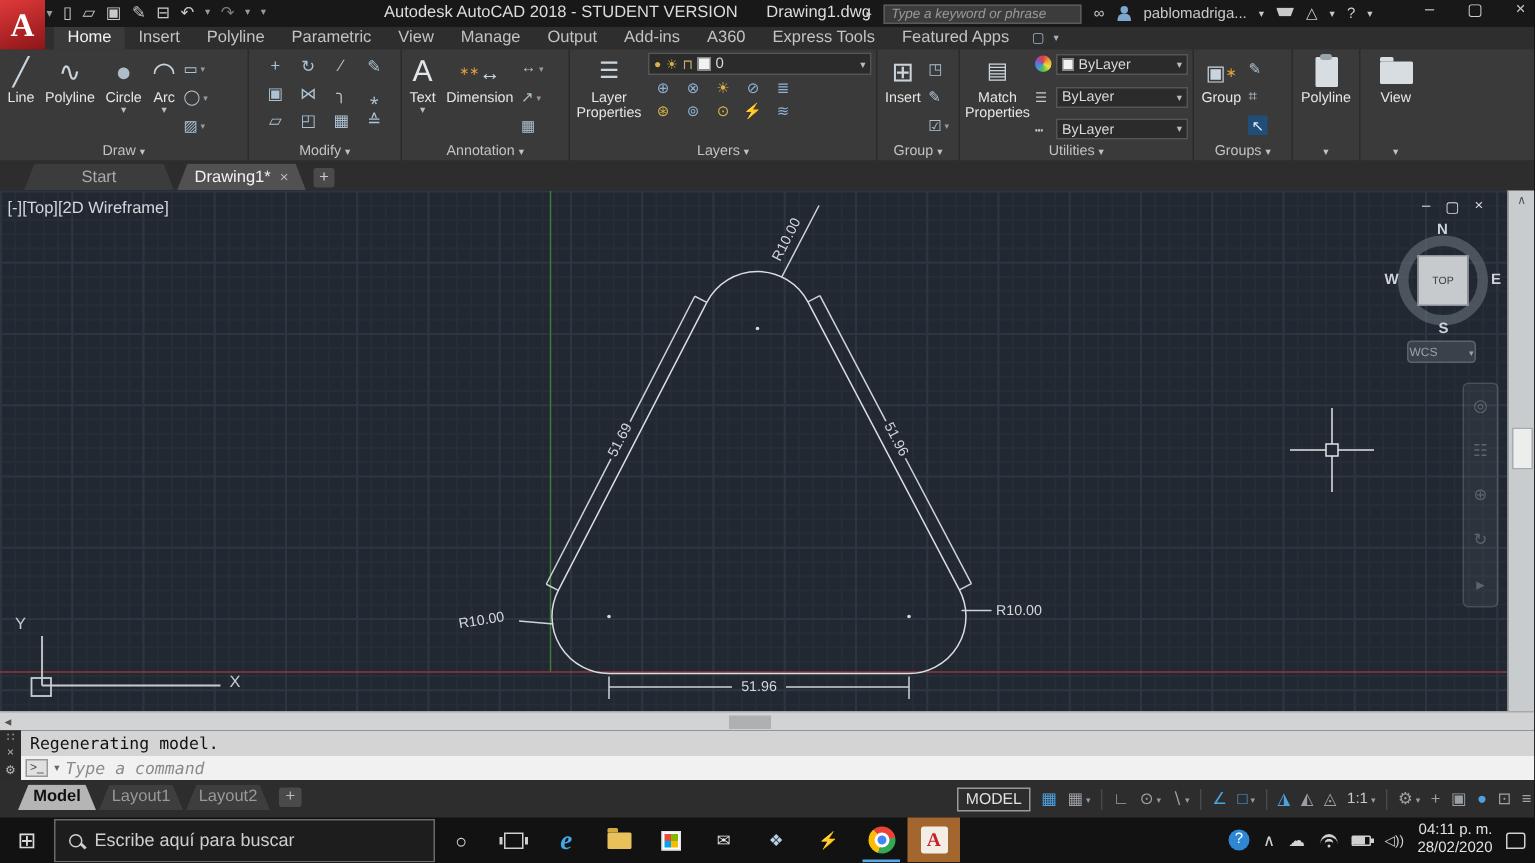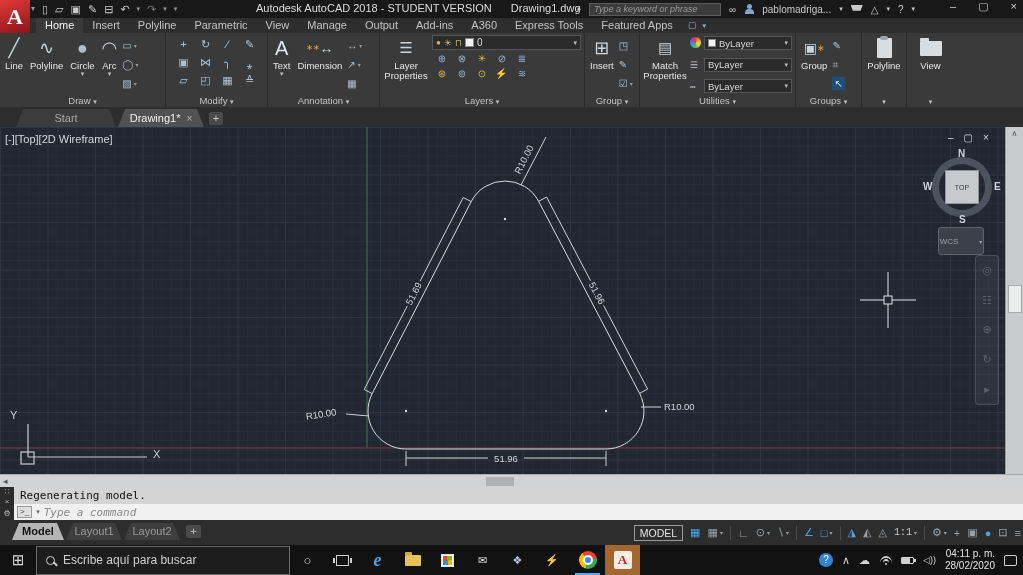--- a/index.html
+++ b/index.html
@@ -77,21 +77,21 @@
     background-image:
       linear-gradient(#2c3540 1px, transparent 1px), linear-gradient(90deg,#2c3540 1px, transparent 1px),
       linear-gradient(#262d37 1px, transparent 1px), linear-gradient(90deg,#262d37 1px, transparent 1px);
     background-size:47.5px 47.5px,47.5px 47.5px,9.5px 9.5px,9.5px 9.5px; }
   #vp-label { position:absolute; left:5px; top:6px; color:#d4d8dc; font-size:11px; }
   #vp-controls { position:absolute; left:948px; top:5px; display:flex; gap:10px; color:#d8dce0; font-size:10px; }
   #viewcube { position:absolute; left:925px; top:23px; width:74px; height:74px; }
   #vc-ring { position:absolute; left:7px; top:7px; width:60px; height:60px; border-radius:50%; border:7px solid rgba(110,118,128,0.55); }
   .vc-l { position:absolute; color:#ccd2d8; font-weight:bold; font-size:10px; }
   #vc-top { position:absolute; left:20px; top:20px; width:34px; height:34px; background:#c6cacd; border:1px solid #8d9296; color:#3c3c3c; font-size:7px; display:flex; align-items:center; justify-content:center; }
-  #wcs { position:absolute; left:938px; top:100px; width:46px; height:28px; background:rgba(70,76,84,0.7); border:1px solid #5c636b; border-radius:3px; color:#9aa1a8; font-size:8px; display:flex; align-items:center; justify-content:center; gap:21px; }
+  #wcs { position:absolute; left:938px; top:100px; width:46px; height:15px; background:rgba(70,76,84,0.7); border:1px solid #5c636b; border-radius:3px; color:#9aa1a8; font-size:8px; display:flex; align-items:center; justify-content:center; gap:21px; }
   #navbar { position:absolute; left:975px; top:128px; width:24px; height:150px; background:rgba(150,160,170,0.10); border:1px solid rgba(190,200,210,0.18); border-radius:4px; display:flex; flex-direction:column; align-items:center; justify-content:space-around; color:rgba(200,210,220,0.30); font-size:11px; }
   #vscroll { position:absolute; left:1005px; top:127px; width:18px; height:347px; background:#c9ccce; border-left:1px solid #9a9da0; }
   #vscroll .arr { position:absolute; left:0; top:2px; width:100%; text-align:center; color:#555; font-size:8px; }
   #vthumb { position:absolute; left:2px; top:158px; width:14px; height:28px; background:#eceded; border:1px solid #a8abad; }
 
   
   #hscroll { position:absolute; left:0; top:474px; width:1023px; height:13px; background:#d2d3d4; border-top:1px solid #a8a8a8; }
   #hscroll .arr { position:absolute; left:3px; top:0; color:#555; font-size:9px; line-height:13px; }
   #hthumb { position:absolute; left:486px; top:2px; width:28px; height:9px; background:#aeb0b2; }
 
@@ -111,21 +111,21 @@
   #ltab-model { left:12px; width:52px; background:#b5b5b5; color:#111; font-weight:bold; }
   #ltab-l1 { left:66px; width:56px; background:#3e3e3e; color:#9a9a9a; }
   #ltab-l2 { left:124px; width:56px; background:#3e3e3e; color:#9a9a9a; }
   #ltab-plus { position:absolute; left:186px; top:5px; width:15px; height:13px; background:#4a4a4a; color:#b9b9b9; border-radius:2px; text-align:center; line-height:12px; font-size:11px; }
   #status { position:absolute; right:2px; top:0; height:25px; display:flex; align-items:center; gap:7px; }
   #status .ic { color:#9aa0a5; font-size:11px; }
   #status .blue { color:#4da2e0; }
   #status .car { font-size:6px; color:#9a9a9a; margin-left:-5px; }
   #status .sep { width:1px; height:14px; background:#1e1e1e; border-right:1px solid #4a4a4a; }
   #model-box { border:1px solid #9a9a9a; color:#e2e2e2; font-size:10.5px; padding:1px 5px; }
-  #scale-lbl { color:#c9c9c9; font-size:10px;font-family:Liberation Mono, monospace; }
+  #scale-lbl { color:#c9c9c9; font-size:10px; }
 
   
   #taskbar { position:absolute; left:0; top:545px; width:1023px; height:30px; background:#121212; display:flex; align-items:center; }
   #tk-start { width:36px; text-align:center; color:#d8d8d8; font-size:15px; }
   #tk-search { width:254px; height:29px; background:#1d1d1d; border:1px solid #6a6a6a; display:flex; align-items:center; gap:8px; padding:0 9px; }
   #tk-search input { flex:1; background:transparent; border:none; outline:none; color:#bef264; font-size:12px; }
   #tk-search input::placeholder { color:#cfcfcf; }
   .mag { position:relative; width:9px; height:9px; border:1.5px solid #cfcfcf; border-radius:50%; flex:none; }
   .mag::after { content:''; position:absolute; width:5px; height:1.5px; background:#cfcfcf; transform:rotate(45deg); right:-4px; bottom:-1px; }
   .tk-ic { width:35px; display:flex; align-items:center; justify-content:center; height:30px; color:#e6e6e6; position:relative; }

